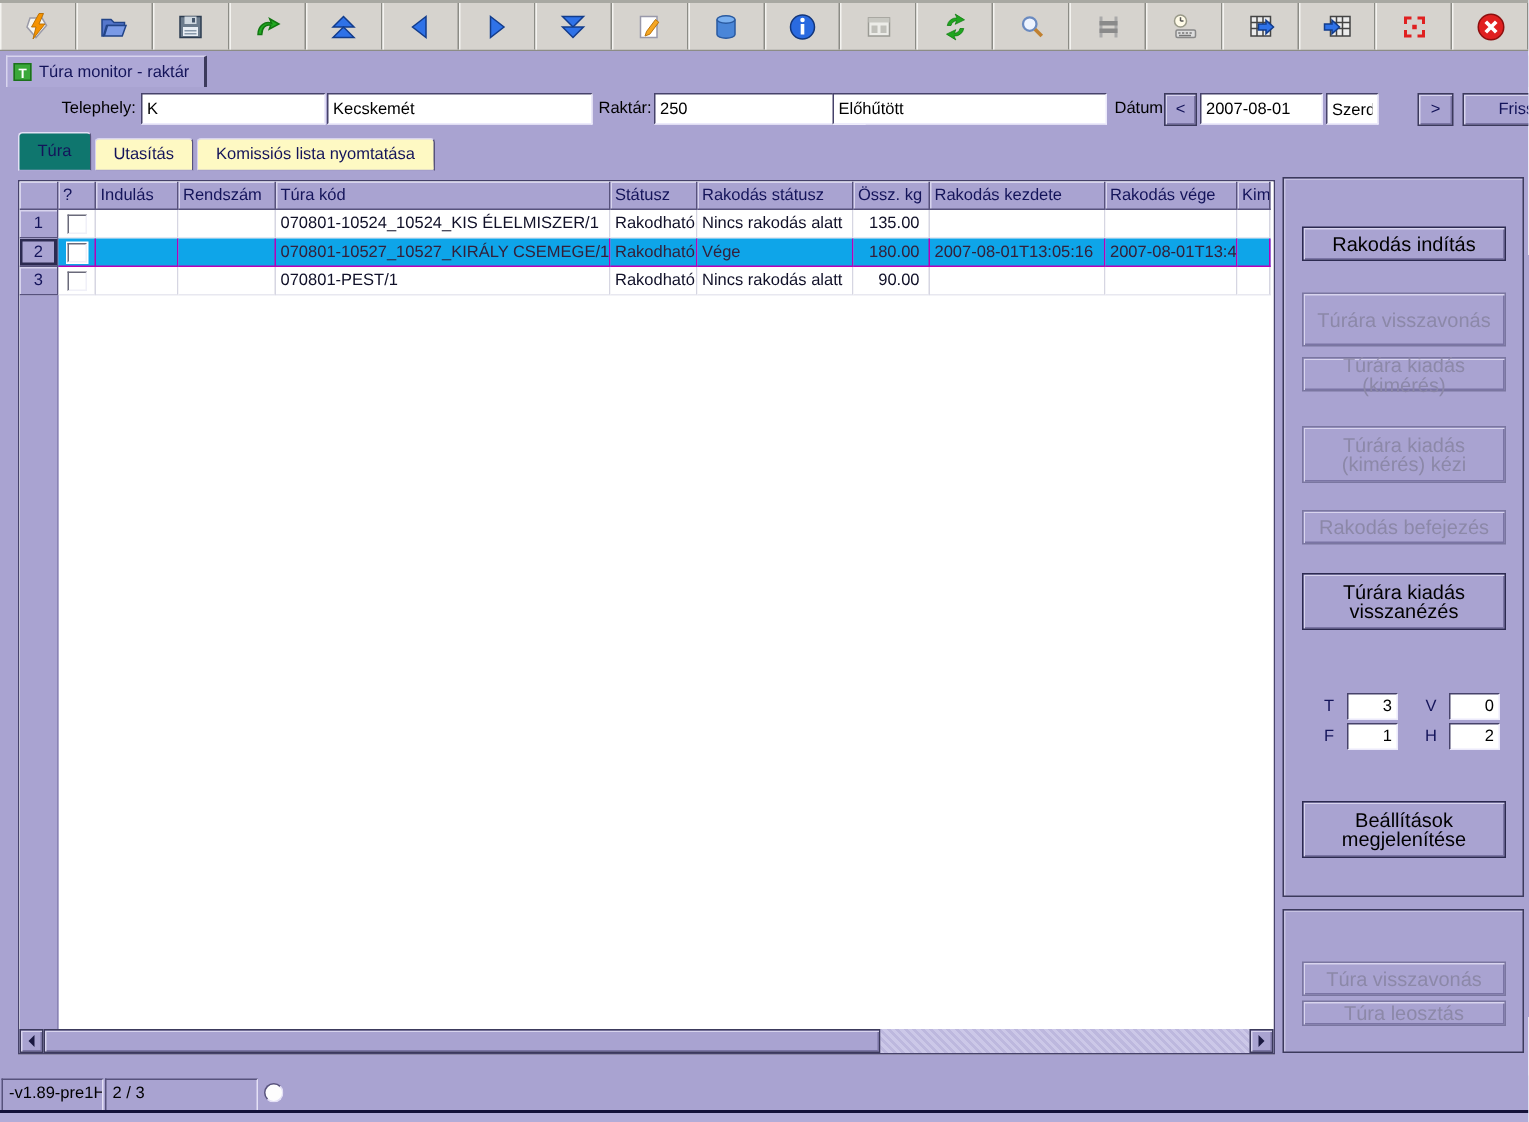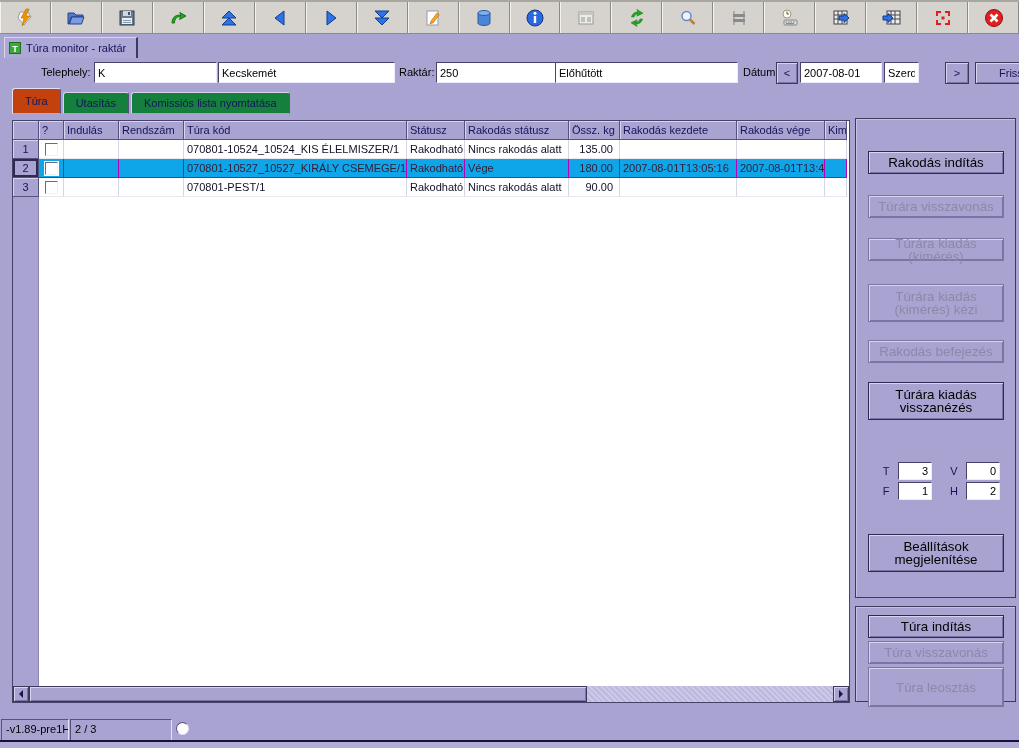--- a/index.html
+++ b/index.html
@@ -31,24 +31,24 @@
   .inp { position:absolute; top:4px; height:21px; background:#fff; color:#000;
          border:1px solid; border-color:#46426a #eceafb #eceafb #46426a;
          padding:0 3px; font-family:"Liberation Sans",sans-serif; font-size:11px; }
   .navbtn { position:absolute; top:4px; height:22px; background:#a9a3d1; color:#14145a;
             border:1px solid #3c3a5c; box-shadow:inset 1px 1px 0 #d8d4ee, inset -1px -1px 0 #7a74a4;
             text-align:center; cursor:pointer; font-size:11px; }
 
   
   .tabs { position:absolute; left:12px; top:88px; height:26px; display:flex; align-items:flex-end; }
   .tab { height:22px; padding:0 12px; display:flex; align-items:center; margin-right:2px;
-         background:#15803d; color:#14145a; cursor:pointer;
+         background:#fef9c3; color:#14145a; cursor:pointer;
          border:1px solid; border-color:#d8d4ee #57527c #a49ecb #d8d4ee;
          border-radius:3px 3px 0 0; }
-  .tab.active { height:26px; background:#c2410c; border-color:#e4e0f6 #57527c #aea8d6 #e4e0f6;text-align:center; }
+  .tab.active { height:26px; background:#0f766e; border-color:#e4e0f6 #57527c #aea8d6 #e4e0f6;text-align:center; }
 
   
   .grid-frame { position:absolute; left:12px; top:120px; width:838px; height:583px;
                 border:1px solid #46426a; background:#fff; }
   .grid-view { position:relative; width:836px; height:565px; background:#fff; overflow:hidden; }
   .grow { display:grid; grid-template-columns:26px 25px 55px 65px 223px 58px 104px 51px 117px 88px 22px;
           height:19px; line-height:18px; }
   .ghead .gc { background:#a9a3d1; color:#14145a; padding:0 3px; white-space:nowrap; overflow:hidden;
                border-right:1px solid #57527c; border-bottom:1px solid #57527c;
                box-shadow:inset 1px 1px 0 #d8d4ee; }
@@ -399,42 +399,41 @@
       <div class="sthumb"></div>
       <div class="strack"></div>
       <div class="sbtn">
           <span class="arrow-r"></span>
         </div>
     </div>
   </div>
 
   <div class="panel-box box1">
     <button class="pbtn" style="top:32px;height:23px">Rakodás indítás</button>
-    <button class="pbtn disabled" style="top:76px;height:23px">Túrára visszavonás</button>
+    <button class="pbtn disabled" style="top:76px;height:36px">Túrára visszavonás</button>
     <button class="pbtn disabled" style="top:119px;height:23px">Túrára kiadás (kimérés)</button>
     <button class="pbtn disabled" style="top:165px;height:38px">Túrára kiadás (kimérés) kézi</button>
     <button class="pbtn disabled" style="top:221px;height:23px">Rakodás befejezés</button>
     <button class="pbtn" style="top:263px;height:38px">Túrára kiadás visszanézés</button>
 
     <span class="counter-label" style="left:24px;top:346px">T</span>
     <input class="cinp" style="left: 42px; top: 343px;" value="3">
     <span class="counter-label" style="left:92px;top:346px">V</span>
     <input class="cinp" style="left: 110px; top: 343px;" value="0">
     <span class="counter-label" style="left:24px;top:366px">F</span>
     <input class="cinp" style="left: 42px; top: 363px;" value="1">
     <span class="counter-label" style="left:92px;top:366px">H</span>
     <input class="cinp" style="left: 110px; top: 363px;" value="2">
 
     <button class="pbtn" style="top:415px;height:38px">Beállítások megjelenítése</button>
   </div>
 
   <div class="panel-box box2">
-    <button class="pbtn" style="top:8px;height:23px">Túra indítás</button>
     <button class="pbtn disabled" style="top:34px;height:23px">Túra visszavonás</button>
-    <button class="pbtn disabled" style="top:60px;height:40px">Túra leosztás</button>
+    <button class="pbtn disabled" style="top:60px;height:17px">Túra leosztás</button>
   </div>
 
   <div class="statusbar">
     <div class="sseg" style="left:1px;width:68px">-v1.89-pre1H</div>
     <div class="sseg" style="left:70px;width:102px">2 / 3</div>
     <span class="lamp" style="left:176px"></span>
   </div>
 
   <div class="bottomstrip"></div>
 </div>

